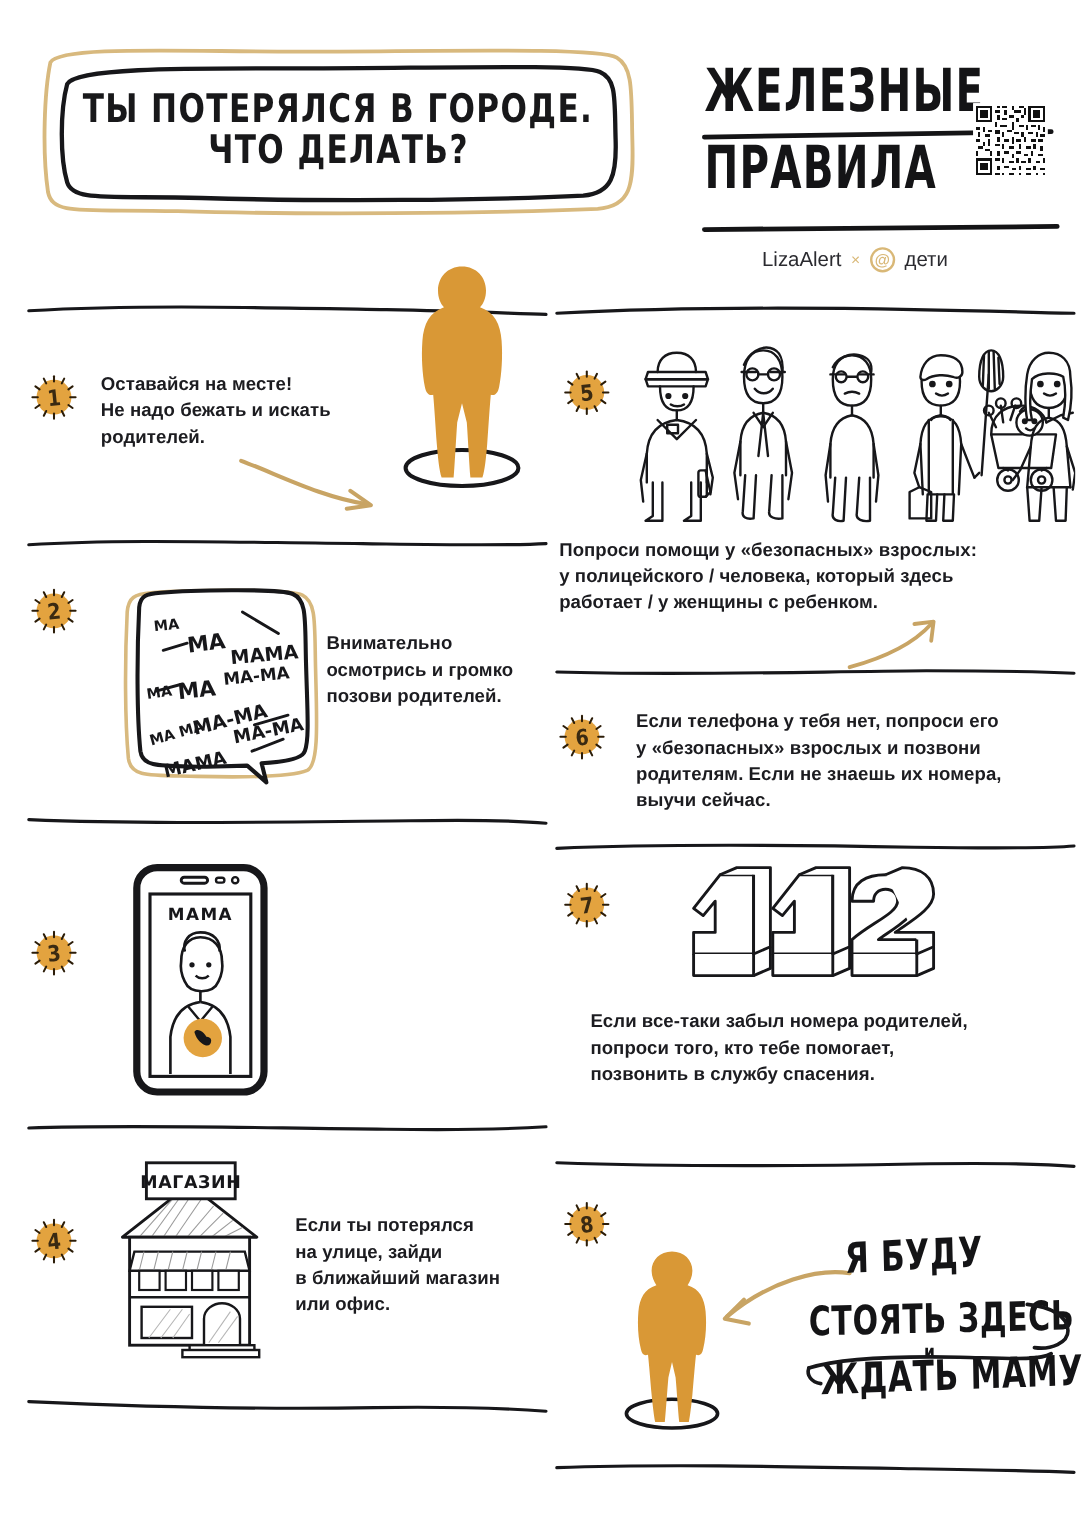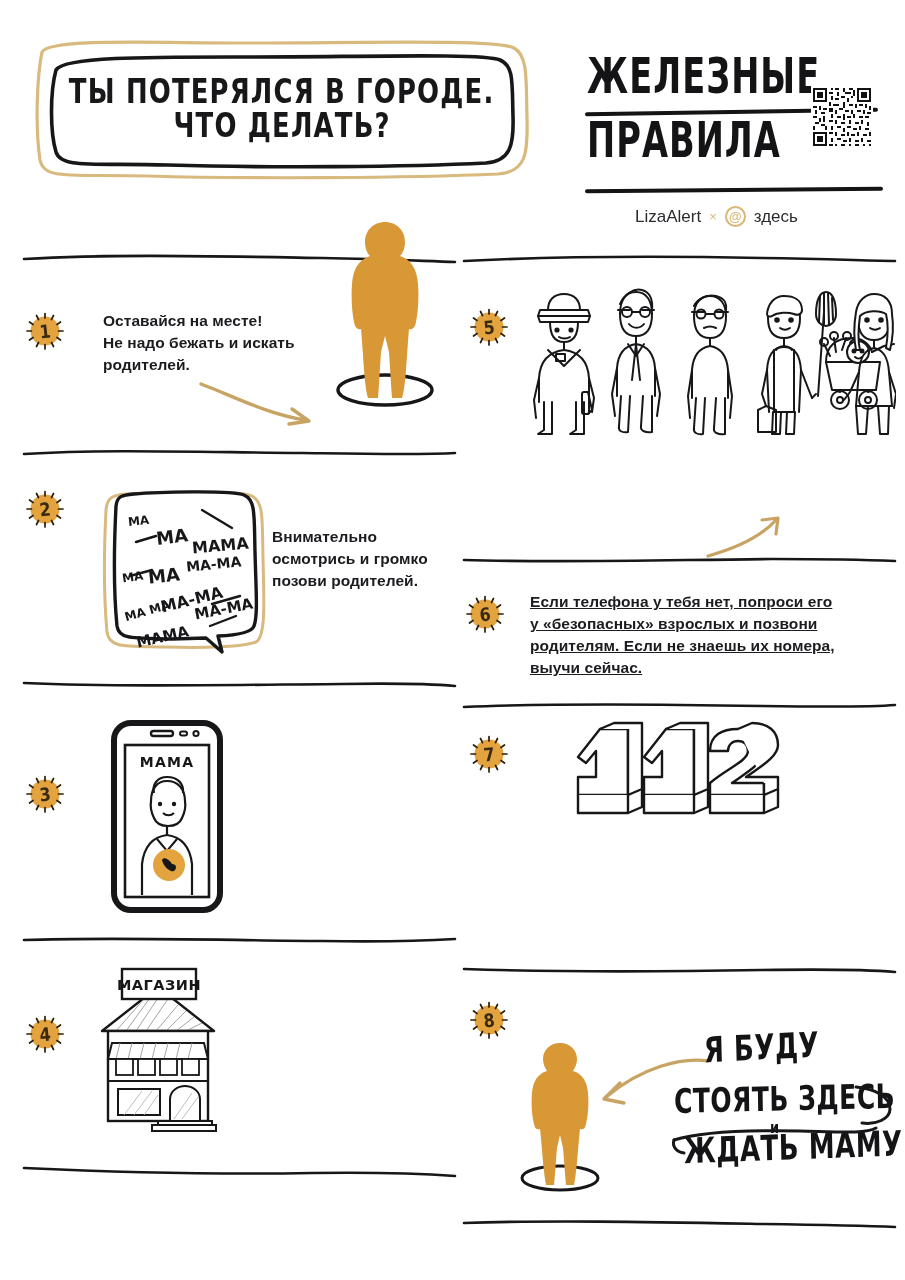--- a/index.html
+++ b/index.html
@@ -253,21 +253,21 @@
               <rect x="26" y="29" width="1" height="1"></rect>
             <rect x="29" y="29" width="1" height="1"></rect>
           </g>
         </svg>
       </div>
 
       <div class="brand-sub">
         <span>LizaAlert</span>
         <span class="x">×</span>
         <span class="at-badge">@</span>
-        <span class="deti">здесь</span>
+        <span class="deti">дети</span>
       </div>
     </div>
   </div>
 
   <div class="col col-left">
 
     <div class="divider">
       <svg viewBox="0 0 435 16" preserveAspectRatio="none">
           <path d="M2,9 C90,4 180,6 300,8 C360,9 400,11 433,12" fill="none" stroke="#17171A" stroke-width="2.6" stroke-linecap="round"></path>
         </svg>
@@ -288,21 +288,21 @@
               <line x1="23" y1="41" x2="23" y2="36.5"></line>
                 <line x1="14.5" y1="38.5" x2="16.5" y2="34.5"></line>
               <line x1="7.5" y1="32" x2="11" y2="29.5"></line>
                 <line x1="5" y1="23" x2="9.5" y2="23"></line>
               <line x1="7.5" y1="14" x2="11" y2="16.5"></line>
                 <line x1="14.5" y1="7.5" x2="16.5" y2="11.5"></line>
             </g>
           </svg>
           <div class="badge-num">1</div>
         </div>
-        <div class="body-text" style="white-space:pre-line; margin-left:35px; padding-top:2px;">Оставайся на месте!
+        <div class="body-text" style="white-space:pre-line; margin-left:16px; padding-top:2px;">Оставайся на месте!
 Не надо бежать и искать
 родителей.</div>
       </div>
 
       <div class="arrow" style="position:absolute; left:175px; top:110px;">
         <svg width="130" height="54" viewBox="0 0 130 54">
           <path d="M4,8 C36,20 70,38 108,44" fill="none" stroke="#C8A464" stroke-width="3.4" stroke-linecap="round"></path>
           <path d="M95,33 L112,45 L92,48" fill="none" stroke="#C8A464" stroke-width="3.4" stroke-linecap="round" stroke-linejoin="round"></path>
         </svg>
       </div>
@@ -508,20 +508,24 @@
             <g stroke="#b5b5b5" stroke-width="0.9">
               <line x1="84" y1="154" x2="102" y2="128"></line>
                 <line x1="92" y1="154" x2="108" y2="132"></line>
             </g>
 
             <rect x="68" y="156" width="54" height="7" fill="#fff" stroke="#17171A" stroke-width="2"></rect>
             <rect x="62" y="160" width="64" height="6" fill="#fff" stroke="#17171A" stroke-width="2"></rect>
           </svg>
         </div>
 
+        <div class="body-text" style="white-space:pre-line; margin-left:20px; padding-top:28px;">Если ты потерялся
+на улице, зайди
+в ближайший магазин
+или офис.</div>
       </div>
     </div>
 
     <div class="divider">
       <svg viewBox="0 0 435 16" preserveAspectRatio="none">
           <path d="M2,6 C90,10 180,13 290,11 C360,10 405,12 433,14" fill="none" stroke="#17171A" stroke-width="2.6" stroke-linecap="round"></path>
         </svg>
     </div>
   </div>
 
@@ -673,20 +677,23 @@
               <path d="M17,84 L8,104 L2,112"></path>
               <path d="M47,84 L54,106 L52,120"></path>
               <path d="M14,118 L16,146 L24,146 L26,118"></path>
               <path d="M36,118 L38,146 L46,146 L47,118"></path>
               <path d="M14,118 L50,118"></path>
             </g>
           </g>
         </svg>
       </div>
 
+      <div class="body-text" style="white-space:pre-line; position:absolute; left:4px; top:182px; width:430px;">Попроси помощи у «безопасных» взрослых:
+у полицейского / человека, который здесь
+работает / у женщины с ребенком.</div>
 
       <div class="arrow" style="position:absolute; left:240px; top:248px;">
         <svg width="84" height="46" viewBox="0 0 84 46">
           <path d="M6,42 C28,36 56,26 74,6" fill="none" stroke="#C8A464" stroke-width="3.2" stroke-linecap="round"></path>
           <path d="M60,6 L76,4 L74,20" fill="none" stroke="#C8A464" stroke-width="3.2" stroke-linecap="round" stroke-linejoin="round"></path>
         </svg>
       </div>
     </div>
 
     <div class="divider">
@@ -710,21 +717,21 @@
               <line x1="23" y1="41" x2="23" y2="36.5"></line>
                 <line x1="14.5" y1="38.5" x2="16.5" y2="34.5"></line>
               <line x1="7.5" y1="32" x2="11" y2="29.5"></line>
                 <line x1="5" y1="23" x2="9.5" y2="23"></line>
               <line x1="7.5" y1="14" x2="11" y2="16.5"></line>
                 <line x1="14.5" y1="7.5" x2="16.5" y2="11.5"></line>
             </g>
           </svg>
           <div class="badge-num">6</div>
         </div>
-        <div class="body-text" style="white-space:pre-line; margin-left:22px; padding-top:0px;text-decoration:underline;">Если телефона у тебя нет, попроси его
+        <div class="body-text" style="white-space:pre-line; margin-left:22px; padding-top:0px;">Если телефона у тебя нет, попроси его
 у «безопасных» взрослых и позвони
 родителям. Если не знаешь их номера,
 выучи сейчас.</div>
       </div>
     </div>
 
     <div class="divider">
       <svg viewBox="0 0 435 16" preserveAspectRatio="none">
           <path d="M2,10 C90,6 190,7 300,9 C370,10 410,10 433,8" fill="none" stroke="#17171A" stroke-width="2.6" stroke-linecap="round"></path>
         </svg>
@@ -767,20 +774,23 @@
             <path d="M124,92 L138,86 L138,68"></path>
 
             <path d="M140,30 C140,14 152,8 168,8 C184,8 194,16 194,30 C194,42 176,52 162,62 L194,62 L194,74 L140,74 L140,62 C156,48 178,40 178,30 C178,24 174,20 168,20 C162,20 158,24 158,30 Z"></path>
             <path d="M140,74 L140,92 L194,92 L194,74"></path>
             <path d="M168,8 L182,2 C198,2 208,10 208,24 C208,36 190,46 176,56 L208,56 L208,68 L194,74 L194,62"></path>
             <path d="M194,92 L208,86 L208,68"></path>
           </g>
         </svg>
       </div>
 
+      <div class="body-text" style="white-space:pre-line; position:absolute; left:30px; top:128px; width:410px;">Если все-таки забыл номера родителей,
+попроси того, кто тебе помогает,
+позвонить в службу спасения.</div>
     </div>
 
     <div class="divider">
       <svg viewBox="0 0 435 16" preserveAspectRatio="none">
           <path d="M2,8 C90,11 190,11 300,9 C370,8 410,9 433,11" fill="none" stroke="#17171A" stroke-width="2.6" stroke-linecap="round"></path>
         </svg>
     </div>
 
     <div class="item" style="height:238px;">
       <div class="row" style="padding-top:14px;">

